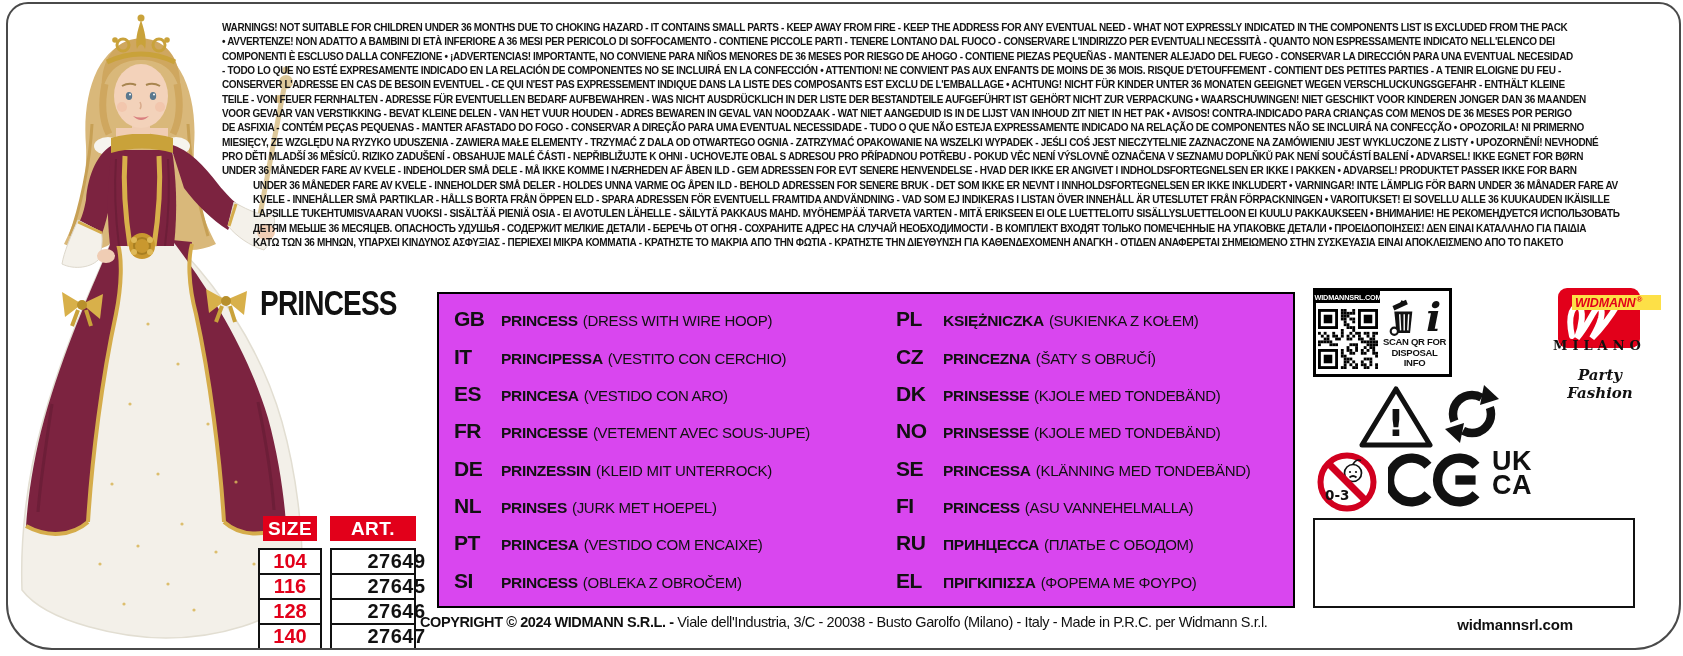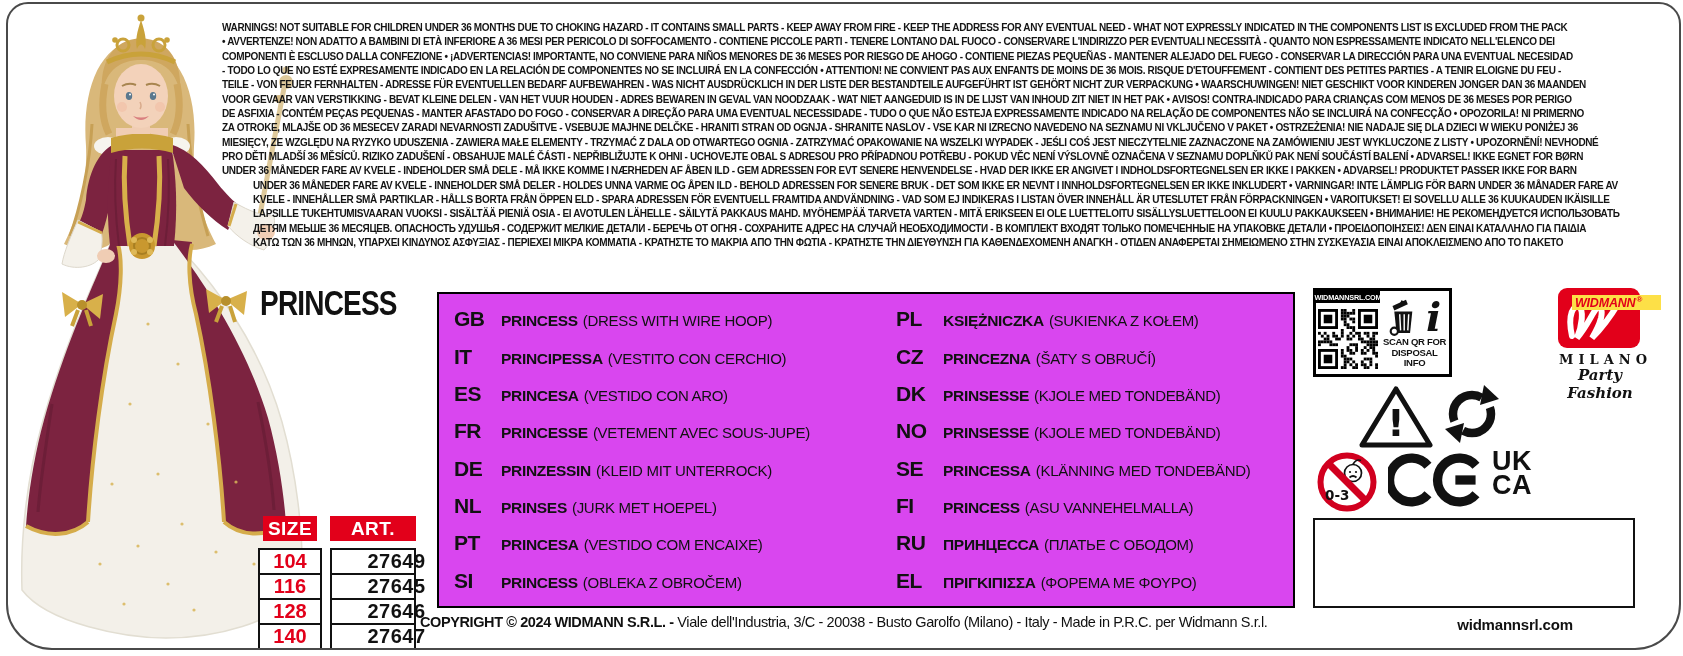--- a/index.html
+++ b/index.html
@@ -61,21 +61,21 @@
     font-size:40px;line-height:40px;font-style:italic;}
   .qr-caption{font-weight:bold;font-size:9.5px;line-height:10.5px;text-align:center;letter-spacing:-0.3px;}
 
   
   .brand{left:1552px;top:286px;width:104px;}
   .brand-square{position:absolute;left:6px;top:2px;width:82px;height:60px;background:#e2001a;border-radius:9px;}
   .brand-band{position:absolute;left:20px;top:9px;width:86px;height:15px;background:#fde047;
     display:flex;align-items:center;padding-left:3px;}
   .brand-band span{color:#e2001a;font-weight:800;font-size:12.5px;letter-spacing:-0.2px;font-style:italic;}
   .brand-band .reg{font-size:8px;margin-left:1px;transform:translateY(-3px);font-style:normal;}
-  .brand-city{position:absolute;left:-4px;top:66px;width:104px;text-align:right;
+  .brand-city{position:absolute;left:-4px;top:52px;width:104px;text-align:left;
     font-family:"DejaVu Serif","Liberation Serif",serif;font-weight:bold;font-size:13px;letter-spacing:5px;text-indent:5px;}
   .brand-tag{position:absolute;left:-4px;top:80px;width:104px;text-align:center;
     font-family:"DejaVu Serif","Liberation Serif",serif;font-weight:bold;font-style:italic;font-size:15px;}
 
   
   .tri{left:1358px;top:384px;}
   .recycle{left:1444px;top:383px;}
   .age03{left:1316px;top:451px;}
   .ce{left:1388px;top:449px;}
   .ukca{left:1492px;top:449px;font-weight:800;font-size:27px;line-height:22.5px;
@@ -211,28 +211,28 @@
 <div class="abs warnings">
 
     <div class="wline">WARNINGS! NOT SUITABLE FOR CHILDREN UNDER 36 MONTHS DUE TO CHOKING HAZARD - IT CONTAINS SMALL PARTS - KEEP AWAY FROM FIRE - KEEP THE ADDRESS FOR ANY EVENTUAL NEED - WHAT NOT EXPRESSLY INDICATED IN THE COMPONENTS LIST IS EXCLUDED FROM THE PACK</div>
 
     <div class="wline">• AVVERTENZE! NON ADATTO A BAMBINI DI ETÀ INFERIORE A 36 MESI PER PERICOLO DI SOFFOCAMENTO - CONTIENE PICCOLE PARTI - TENERE LONTANO DAL FUOCO - CONSERVARE L'INDIRIZZO PER EVENTUALI NECESSITÀ - QUANTO NON ESPRESSAMENTE INDICATO NELL'ELENCO DEI</div>
 
     <div class="wline">COMPONENTI È ESCLUSO DALLA CONFEZIONE • ¡ADVERTENCIAS! IMPORTANTE, NO CONVIENE PARA NIÑOS MENORES DE 36 MESES POR RIESGO DE AHOGO - CONTIENE PIEZAS PEQUEÑAS - MANTENER ALEJADO DEL FUEGO - CONSERVAR LA DIRECCIÓN PARA UNA EVENTUAL NECESIDAD</div>
 
     <div class="wline">- TODO LO QUE NO ESTÉ EXPRESAMENTE INDICADO EN LA RELACIÓN DE COMPONENTES NO SE INCLUIRÁ EN LA CONFECCIÓN • ATTENTION! NE CONVIENT PAS AUX ENFANTS DE MOINS DE 36 MOIS. RISQUE D'ETOUFFEMENT - CONTIENT DES PETITES PARTIES - A TENIR ELOIGNE DU FEU -</div>
 
+    <div class="wline">CONSERVER L'ADRESSE EN CAS DE BESOIN EVENTUEL - CE QUI N'EST PAS EXPRESSEMENT INDIQUE DANS LA LISTE DES COMPOSANTS EST EXCLU DE L'EMBALLAGE • ACHTUNG! NICHT FÜR KINDER UNTER 36 MONATEN GEEIGNET WEGEN VERSCHLUCKUNGSGEFAHR - ENTHÄLT KLEINE</div>
 
     <div class="wline">TEILE - VON FEUER FERNHALTEN - ADRESSE FÜR EVENTUELLEN BEDARF AUFBEWAHREN - WAS NICHT AUSDRÜCKLICH IN DER LISTE DER BESTANDTEILE AUFGEFÜHRT IST GEHÖRT NICHT ZUR VERPACKUNG • WAARSCHUWINGEN! NIET GESCHIKT VOOR KINDEREN JONGER DAN 36 MAANDEN</div>
 
     <div class="wline">VOOR GEVAAR VAN VERSTIKKING - BEVAT KLEINE DELEN - VAN HET VUUR HOUDEN - ADRES BEWAREN IN GEVAL VAN NOODZAAK - WAT NIET AANGEDUID IS IN DE LIJST VAN INHOUD ZIT NIET IN HET PAK • AVISOS! CONTRA-INDICADO PARA CRIANÇAS COM MENOS DE 36 MESES POR PERIGO</div>
 
     <div class="wline">DE ASFIXIA - CONTÉM PEÇAS PEQUENAS - MANTER AFASTADO DO FOGO - CONSERVAR A DIREÇÃO PARA UMA EVENTUAL NECESSIDADE - TUDO O QUE NÃO ESTEJA EXPRESSAMENTE INDICADO NA RELAÇÃO DE COMPONENTES NÃO SE INCLUIRÁ NA CONFECÇÃO • OPOZORILA! NI PRIMERNO</div>
 
-    <div class="wline">ZA OTROKE, MLAJŠE OD 36 MESECEV ZARADI NEVARNOSTI ZADUŠITVE - VSEBUJE MAJHNE DELČKE - HRANITI STRAN OD OGNJA - SHRANITE NASLOV - VSE KAR NI IZRECNO NAVEDENO NA SEZNAMU NI VKLJUČENO V PAKET • OSTRZEŻENIA! NIE NADAJE SIĘ DLA DZIECI W WIEKU PONIŻEJ 36</div>
 
     <div class="wline">MIESIĘCY, ZE WZGLĘDU NA RYZYKO UDUSZENIA - ZAWIERA MAŁE ELEMENTY - TRZYMAĆ Z DALA OD OTWARTEGO OGNIA - ZATRZYMAĆ OPAKOWANIE NA WSZELKI WYPADEK - JEŚLI COŚ JEST NIECZYTELNIE ZAZNACZONE NA ZAMÓWIENIU JEST WYKLUCZONE Z LISTY • UPOZORNĚNÍ! NEVHODNÉ</div>
 
     <div class="wline">PRO DĚTI MLADŠÍ 36 MĚSÍCŮ. RIZIKO ZADUŠENÍ - OBSAHUJE MALÉ ČÁSTI - NEPŘIBLIŽUJTE K OHNI - UCHOVEJTE OBAL S ADRESOU PRO PŘÍPADNOU POTŘEBU - POKUD VĚC NENÍ VÝSLOVNĚ OZNAČENA V SEZNAMU DOPLŇKŮ PAK NENÍ SOUČÁSTÍ BALENÍ • ADVARSEL! IKKE EGNET FOR BØRN</div>
 
     <div class="wline">UNDER 36 MÅNEDER FARE AV KVELE - INDEHOLDER SMÅ DELE - MÅ IKKE KOMME I NÆRHEDEN AF ÅBEN ILD - GEM ADRESSEN FOR EVT SENERE HENVENDELSE - HVAD DER IKKE ER ANGIVET I INDHOLDSFORTEGNELSEN ER IKKE I PAKKEN • ADVARSEL! PRODUKTET PASSER IKKE FOR BARN</div>
 
     <div class="wline">UNDER 36 MÅNEDER FARE AV KVELE - INNEHOLDER SMÅ DELER - HOLDES UNNA VARME OG ÅPEN ILD - BEHOLD ADRESSEN FOR SENERE BRUK - DET SOM IKKE ER NEVNT I INNHOLDSFORTEGNELSEN ER IKKE INKLUDERT • VARNINGAR! INTE LÄMPLIG FÖR BARN UNDER 36 MÅNADER FARE AV</div>
 
     <div class="wline">KVELE - INNEHÅLLER SMÅ PARTIKLAR - HÅLLS BORTA FRÅN ÖPPEN ELD - SPARA ADRESSEN FÖR EVENTUELL FRAMTIDA ANDVÄNDNING - VAD SOM EJ INDIKERAS I LISTAN ÖVER INNEHÅLL ÄR UTESLUTET FRÅN FÖRPACKNINGEN • VAROITUKSET! EI SOVELLU ALLE 36 KUUKAUDEN IKÄISILLE</div>

